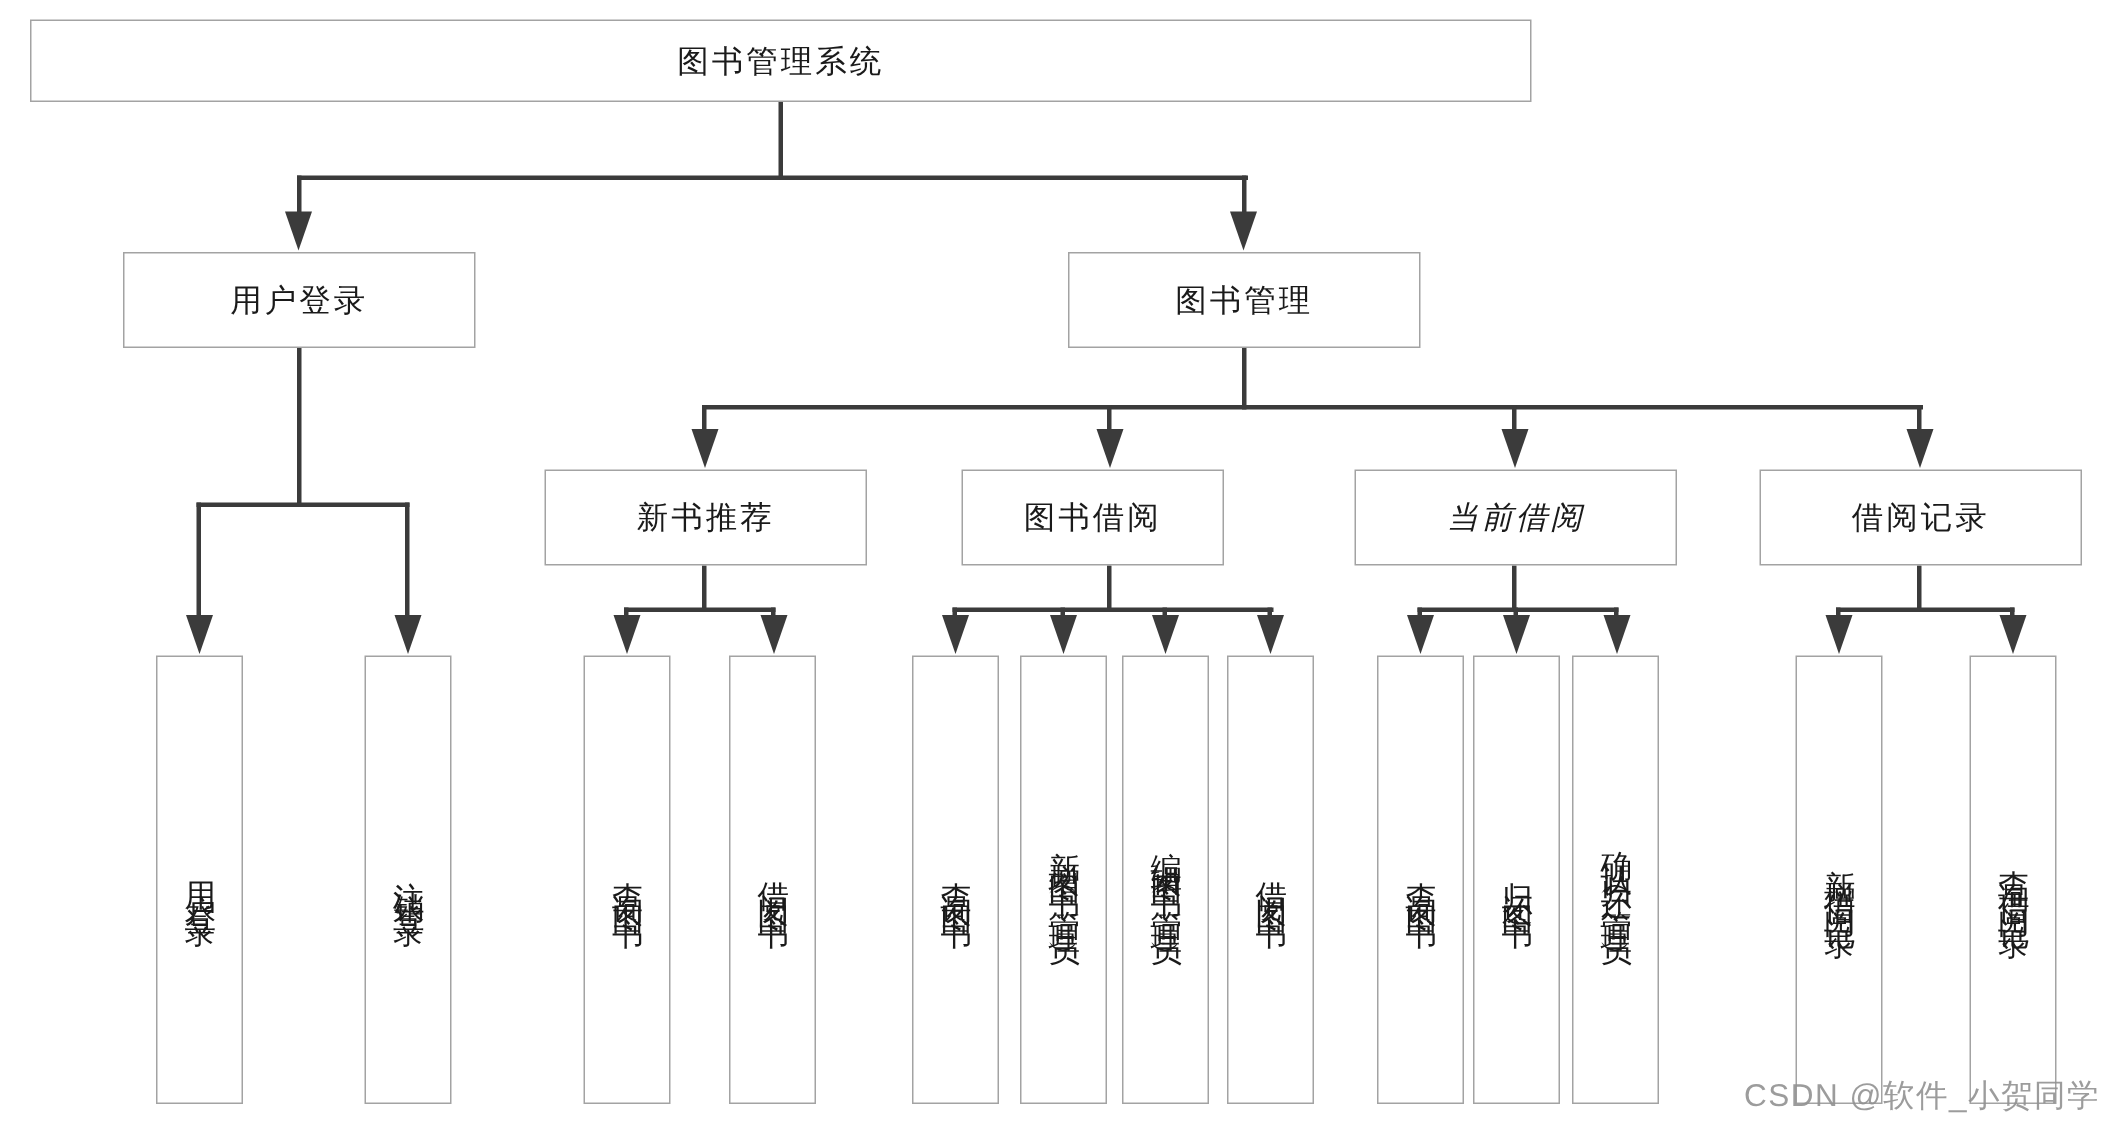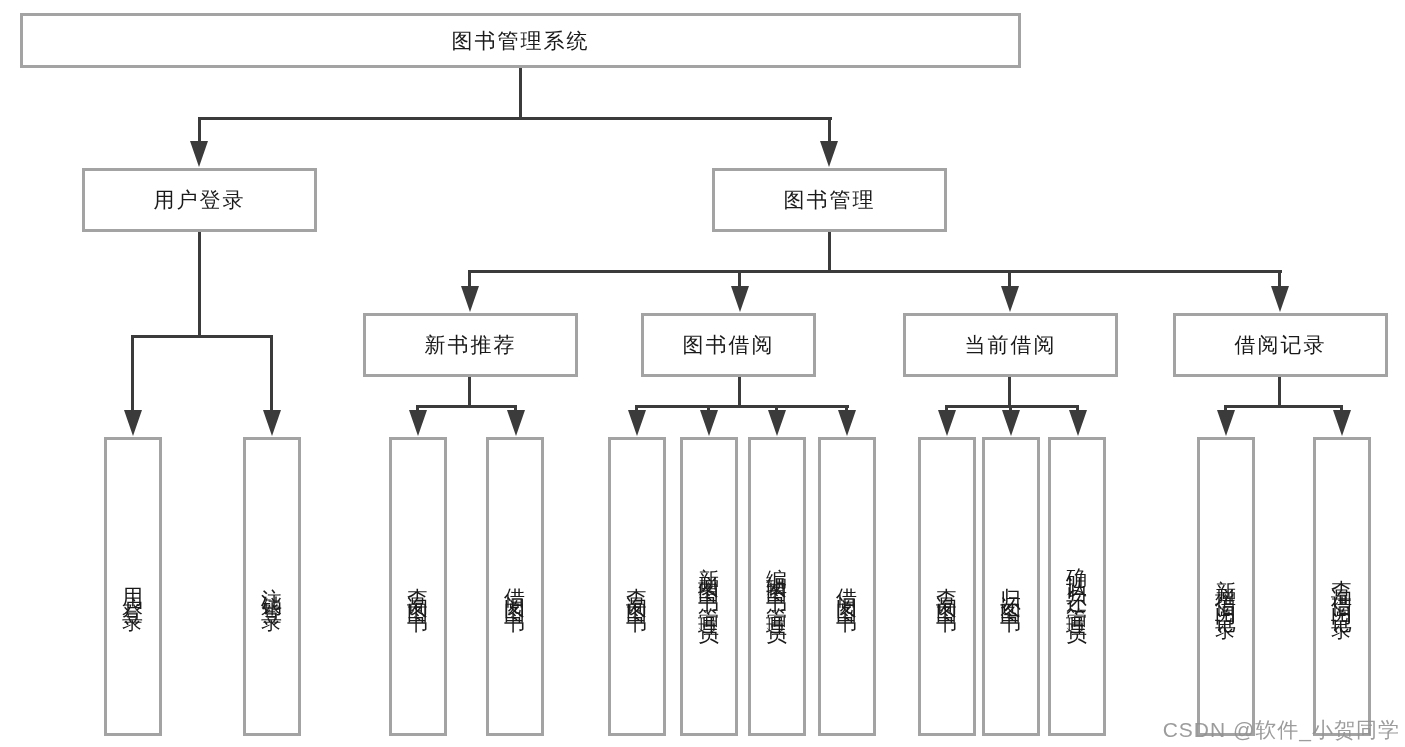--- a/index.html
+++ b/index.html
@@ -1,20 +1,20 @@
 <!DOCTYPE html>
 <html><head>
 <meta charset="utf-8">
 <style>
   html,body{margin:0;padding:0;background:#ffffff;}
   body{font-family:"Liberation Sans",sans-serif;}
   #canvas{position:relative;width:1405px;height:747px;background:#ffffff;overflow:hidden;}
   .node{
     position:absolute;box-sizing:border-box;background:#ffffff;
-    border:3px solid #a3a3a3;color:#1a1a1a;
+    border:1px solid #a3a3a3;color:#1a1a1a;
     display:flex;align-items:center;justify-content:center;
     font-size:21px;letter-spacing:2px;white-space:nowrap;
   }
   .leaf{width:58px;top:437px;height:299px;}
   .leaf .vtxt{
     writing-mode:vertical-rl;text-orientation:mixed;
     letter-spacing:8px;line-height:1;white-space:normal;
   }
   .ln{position:absolute;background:#3b3b3b;}
   .v{width:3px;}
@@ -106,21 +106,21 @@
   </div>
 
   <div class="node" style="left:712px;top:168px;width:235px;height:64px;">
     <span>图书管理</span>
   </div>
 
   <div class="node" style="left:641px;top:313px;width:175px;height:64px;">
     <span>图书借阅</span>
   </div>
 
-  <div class="node" style="left:903px;top:313px;width:215px;height:64px;">
+  <div class="node" style="left:903px;top:313px;width:215px;height:64px;font-style:italic;">
     <span>当前借阅</span>
   </div>
 
   <div class="node" style="left:1173px;top:313px;width:215px;height:64px;">
     <span>借阅记录</span>
   </div>
 
   <div class="node leaf" style="left:104px;">
     <span class="vtxt">用户登录</span>
   </div>

